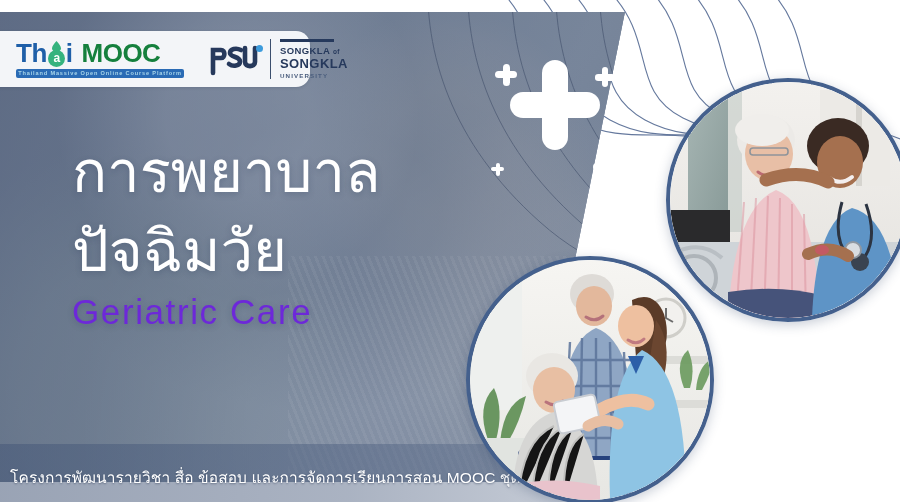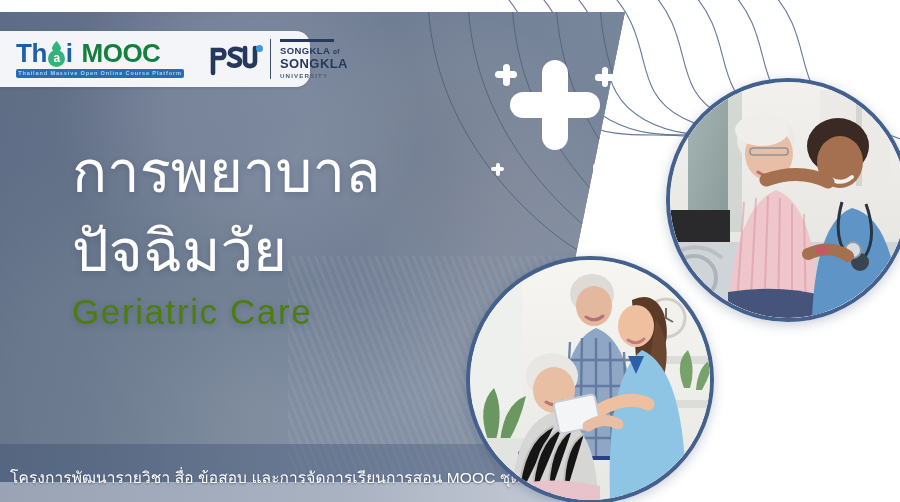--- a/index.html
+++ b/index.html
@@ -167,21 +167,21 @@
     font-weight:normal;
     letter-spacing:0px;
     white-space:nowrap;
   }
   .h-thai .l2{display:block;margin-top:24px;}
   .h-en{
     margin-top:14px;
     font-size:35px;
     font-weight:300;
     letter-spacing:1.6px;
-    color:#4d7c0f;
+    color:#6d28d9;
     white-space:nowrap;
   }
 
   
   .plus{
     position:absolute;
     background:#ffffff;
   }
   .plus::before,.plus::after{
     content:"";position:absolute;background:#ffffff;border-radius:inherit;

